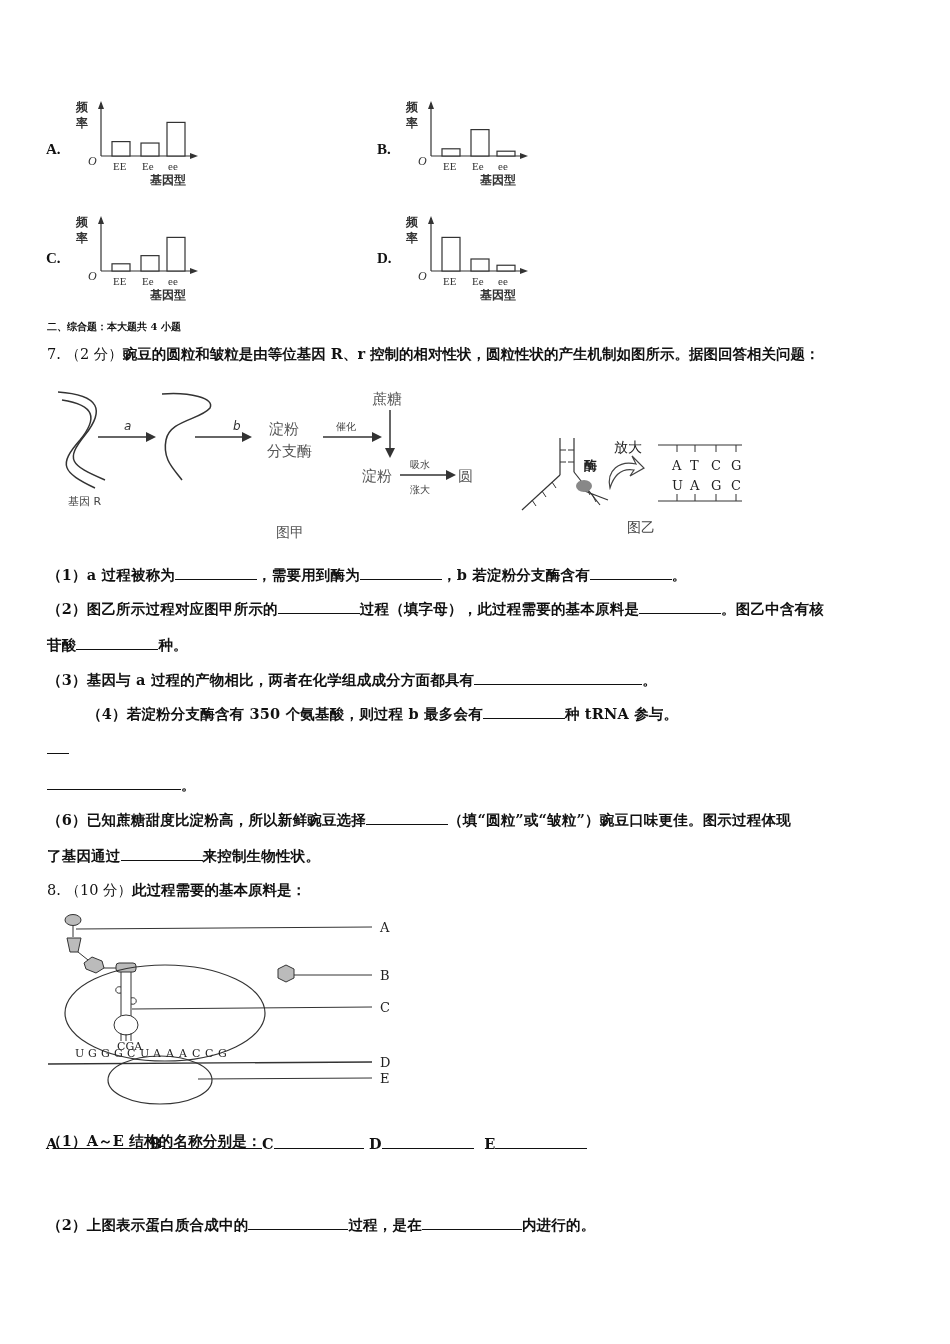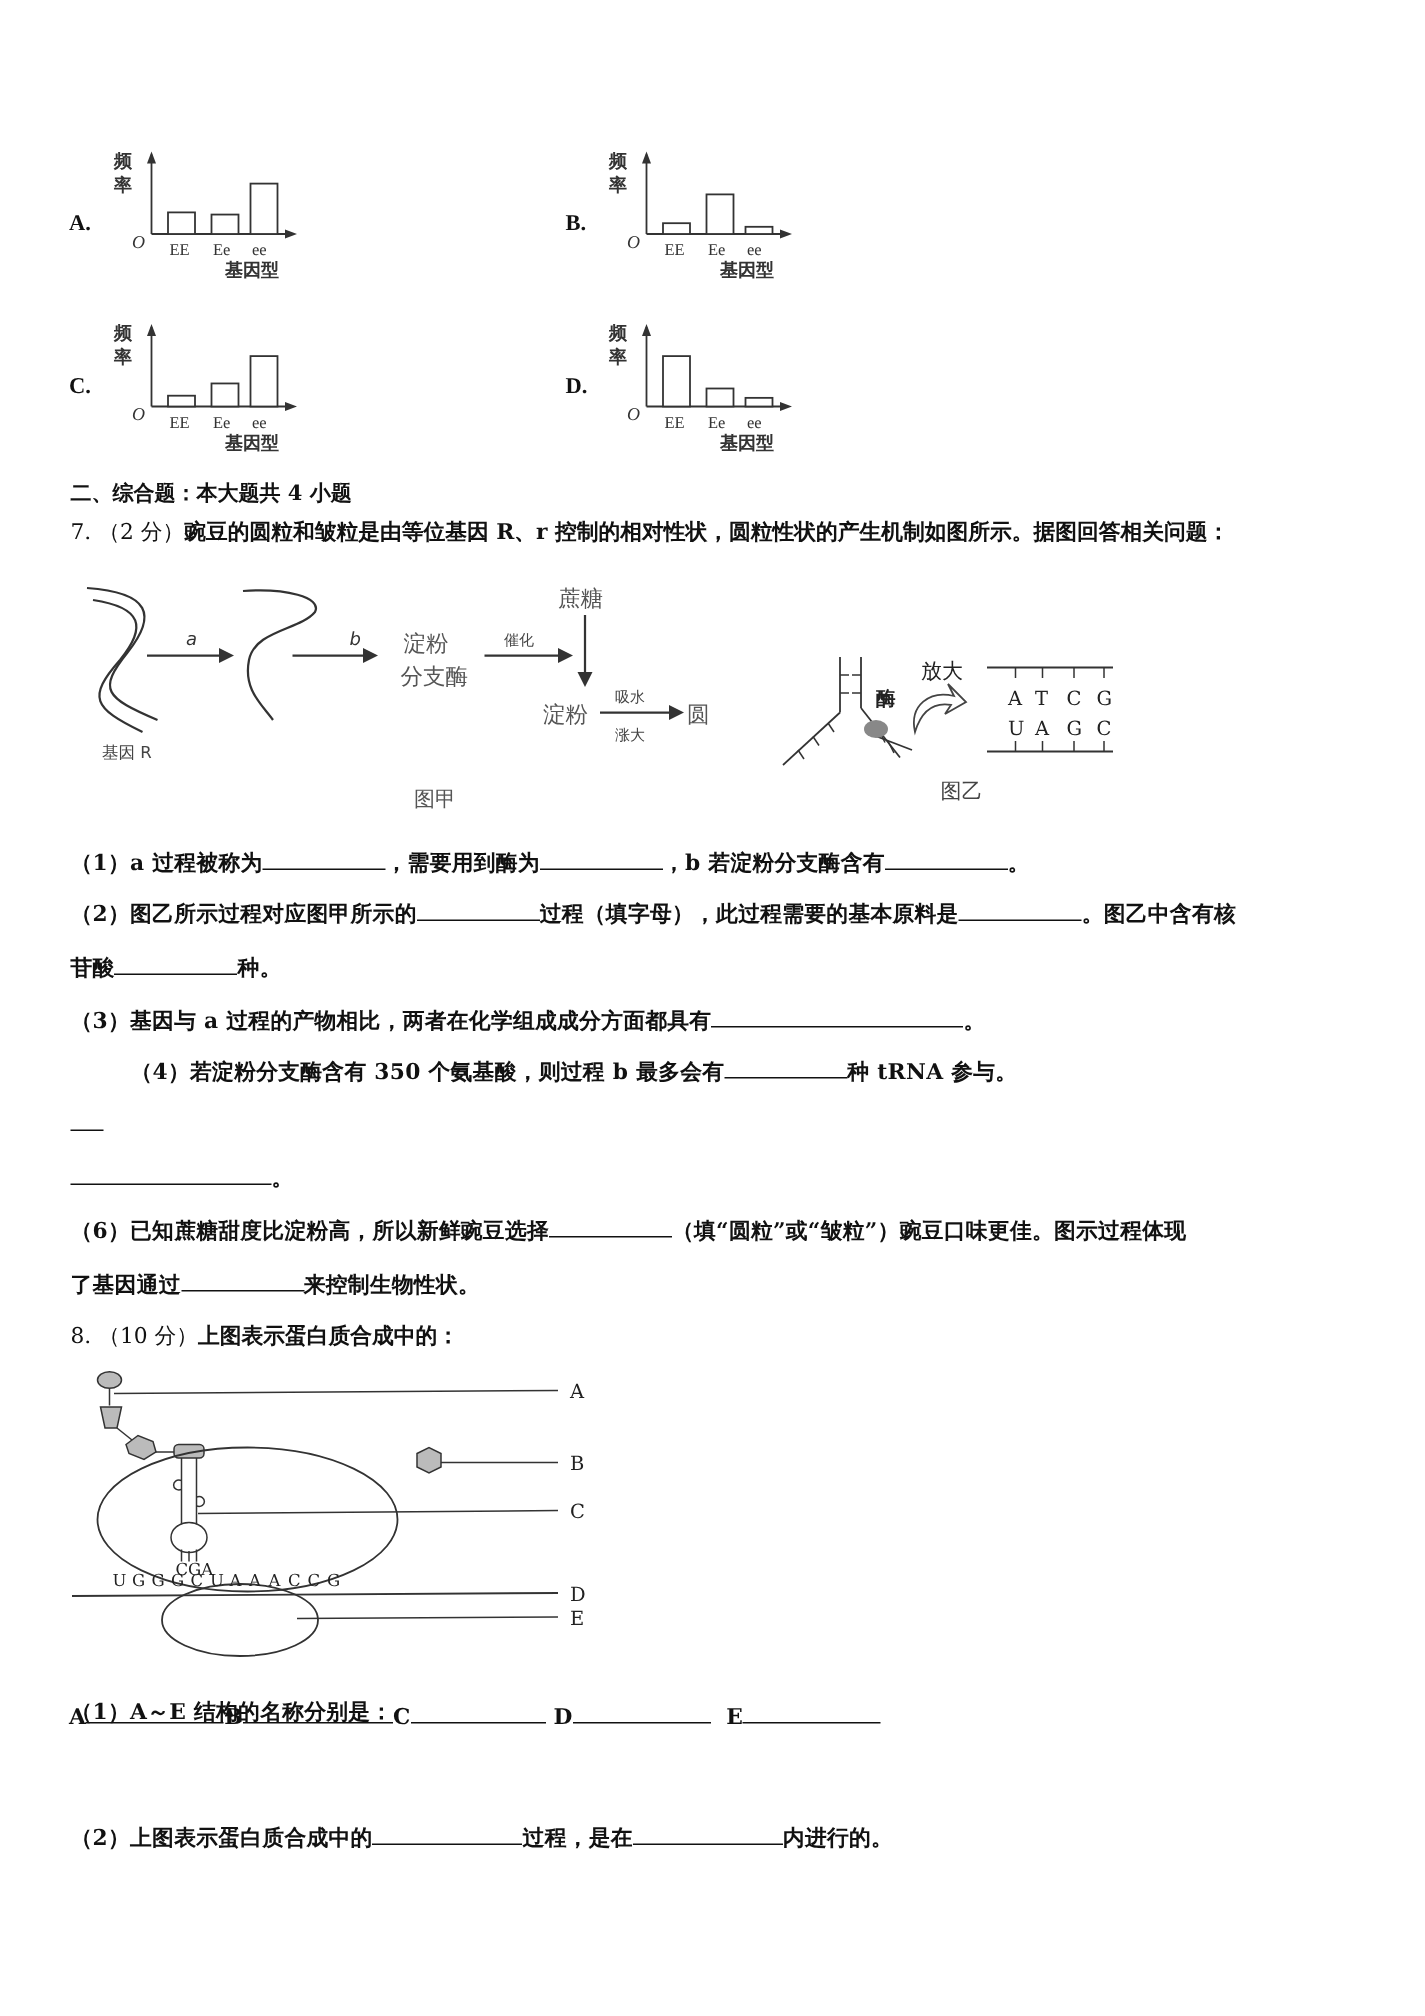--- a/index.html
+++ b/index.html
@@ -5,21 +5,21 @@
     html, body { margin: 0; padding: 0; background: #ffffff; }
     body { width: 950px; height: 1344px; position: relative; overflow: hidden;
            font-family: "DejaVu Serif", "Liberation Serif", serif; color: #111; }
     .abs { position: absolute; }
     .opt-label { font-family: "Liberation Serif", serif; font-weight: bold; font-size: 15px; }
     .chart { position: absolute; width: 140px; height: 95px; }
     .chart svg { width: 140px; height: 95px; display: block; }
     .line { position: absolute; left: 47px; font-size: 14.5px; white-space: nowrap; }
     .bold { font-weight: bold; margin-top: 27px; }
     .blank { display: inline-block; border-bottom: 1px solid #111; height: 14px; vertical-align: baseline; }
-    .sec-title { font-size: 14px; font-weight: bold; }
+    .sec-title { font-size: 10px; font-weight: bold; }
     .fig { position: absolute; }
     .fig svg { display: block; }
     .q { font-family: "DejaVu Serif", serif; font-weight: bold; letter-spacing: 0.2px; }
     .qnum { font-weight: normal; }
   </style>
 </head>
 <body>
 
 <div class="abs opt-label" style="left:46px; top:141px;">A.</div>
 <div class="chart" style="left:70px; top:95px;">
@@ -220,21 +220,21 @@
 
 <div class="line q" style="top:810px;">
   <span>（6）已知蔗糖甜度比淀粉高，所以新鲜豌豆选择</span><span class="blank" style="width:82px"></span><span>（填“圆粒”或“皱粒”）豌豆口味更佳。图示过程体现</span>
 </div>
 <div class="line q" style="top:846px;">
   <span>了基因通过</span><span class="blank" style="width:82px"></span><span>来控制生物性状。</span>
 </div>
 
 <div class="line" style="top:881px;">
   <span class="qnum">8.</span>
-  <span class="qnum">（10 分）</span><span class="bold">上图表示蛋白质合成中的：</span>
+  <span class="qnum">（10 分）</span><span class="bold">此过程需要的基本原料是：</span>
 </div>
 
 <div class="fig" style="left:40px; top:905px; width:370px; height:210px;">
   <svg width="370" height="210" viewBox="0 0 370 210" style="font-family:'DejaVu Serif',serif;">
 
     <ellipse cx="33" cy="15" rx="8" ry="5.5" fill="#bbb" stroke="#333"></ellipse>
     <line x1="33" y1="21" x2="33" y2="32" stroke="#333"></line>
     <polygon points="27,33 41,33 38,47 30,47" fill="#bbb" stroke="#333"></polygon>
     <line x1="38" y1="47" x2="48" y2="55" stroke="#333"></line>
     <polygon points="44,58 52,52 62,56 64,63 56,68 46,64" fill="#bbb" stroke="#333"></polygon>

